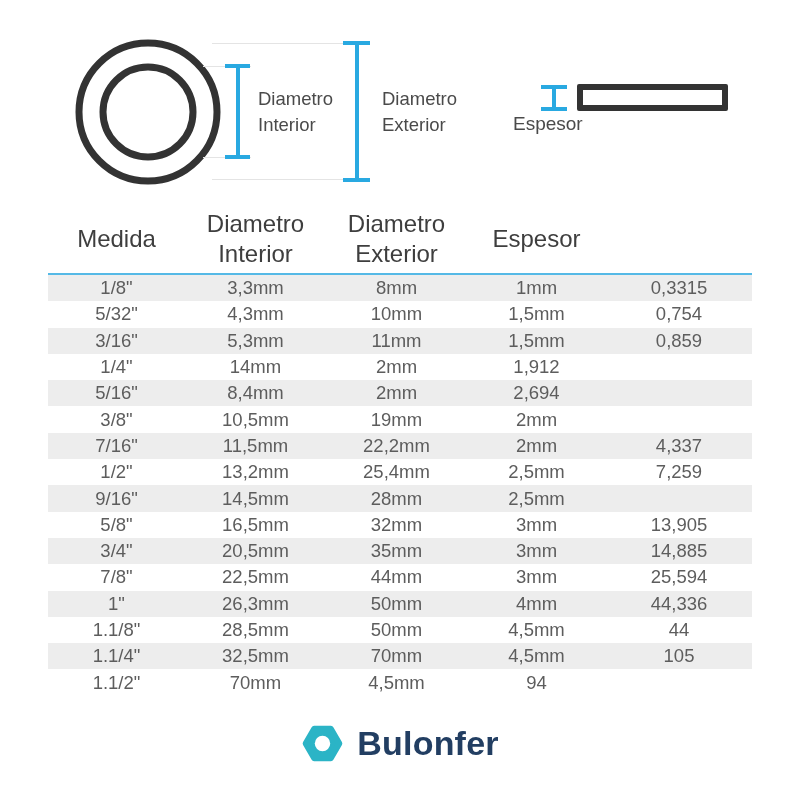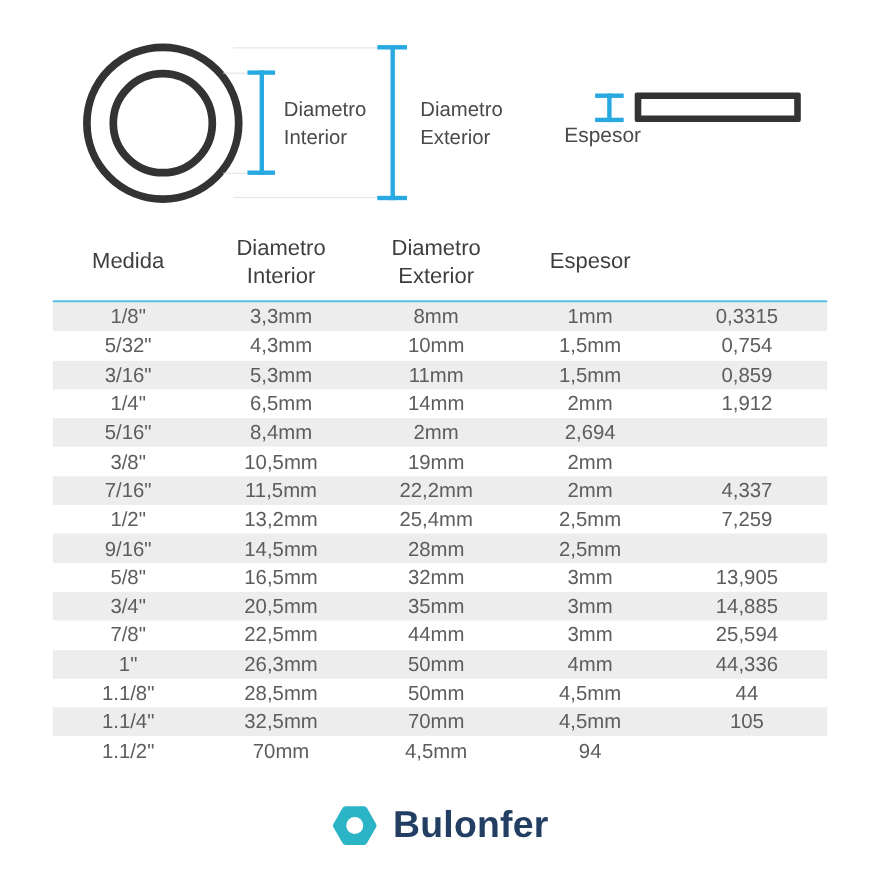--- a/index.html
+++ b/index.html
@@ -37,37 +37,37 @@
     border: 6px solid #333333; border-radius: 2px; background: #ffffff;
   }
   .esp-label { position: absolute; left: 513px; top: 113px; font-size: 19px; color: #4a4a4a; }
 
   
   .table { position: absolute; left: 48px; top: 205px; width: 704px; }
   .thead {
     display: grid; grid-template-columns: 137px 141px 141px 139px 146px;
     align-items: center; height: 70px;
     border-bottom: 2px solid #55b9e6;
-    color: #3e3e3e; font-size: 20px; line-height: 1.26;
+    color: #3e3e3e; font-size: 24px; line-height: 1.26;
   }
   .th { text-align: center; }
   .th span { display: block; }
   .tbody { width: 704px; }
   .tr {
     display: grid; grid-template-columns: 137px 141px 141px 139px 146px;
     align-items: center; height: 26.3px;
     color: #5d5d5d; font-size: 18.5px;
   }
   .tr.striped { background: #ededed; }
   .td { text-align: center; white-space: nowrap; }
 
   
   .brand {
     position: absolute; left: 0; top: 724px; width: 800px; height: 52px;
-    display: flex; align-items: center; justify-content: center; gap: 13px;
+    display: flex; align-items: flex-start; justify-content: center; gap: 13px;
   }
   .brand-name {
     color: #223e62; font-size: 34px; font-weight: 700; letter-spacing: 0.2px;
   }
 </style>
 </head>
 <body>
 
 <div class="canvas">
 
@@ -143,21 +143,20 @@
         </div>
         <div class="tr striped">
           <div class="td">3/16"</div>
           <div class="td">5,3mm</div>
           <div class="td">11mm</div>
           <div class="td">1,5mm</div>
           <div class="td">0,859</div>
         </div>
         <div class="tr">
           <div class="td">1/4"</div>
-          <div class="td">6,5mm</div>
           <div class="td">14mm</div>
           <div class="td">2mm</div>
           <div class="td">1,912</div>
         </div>
         <div class="tr striped">
           <div class="td">5/16"</div>
           <div class="td">8,4mm</div>
           <div class="td">2mm</div>
           <div class="td">2,694</div>
         </div>

